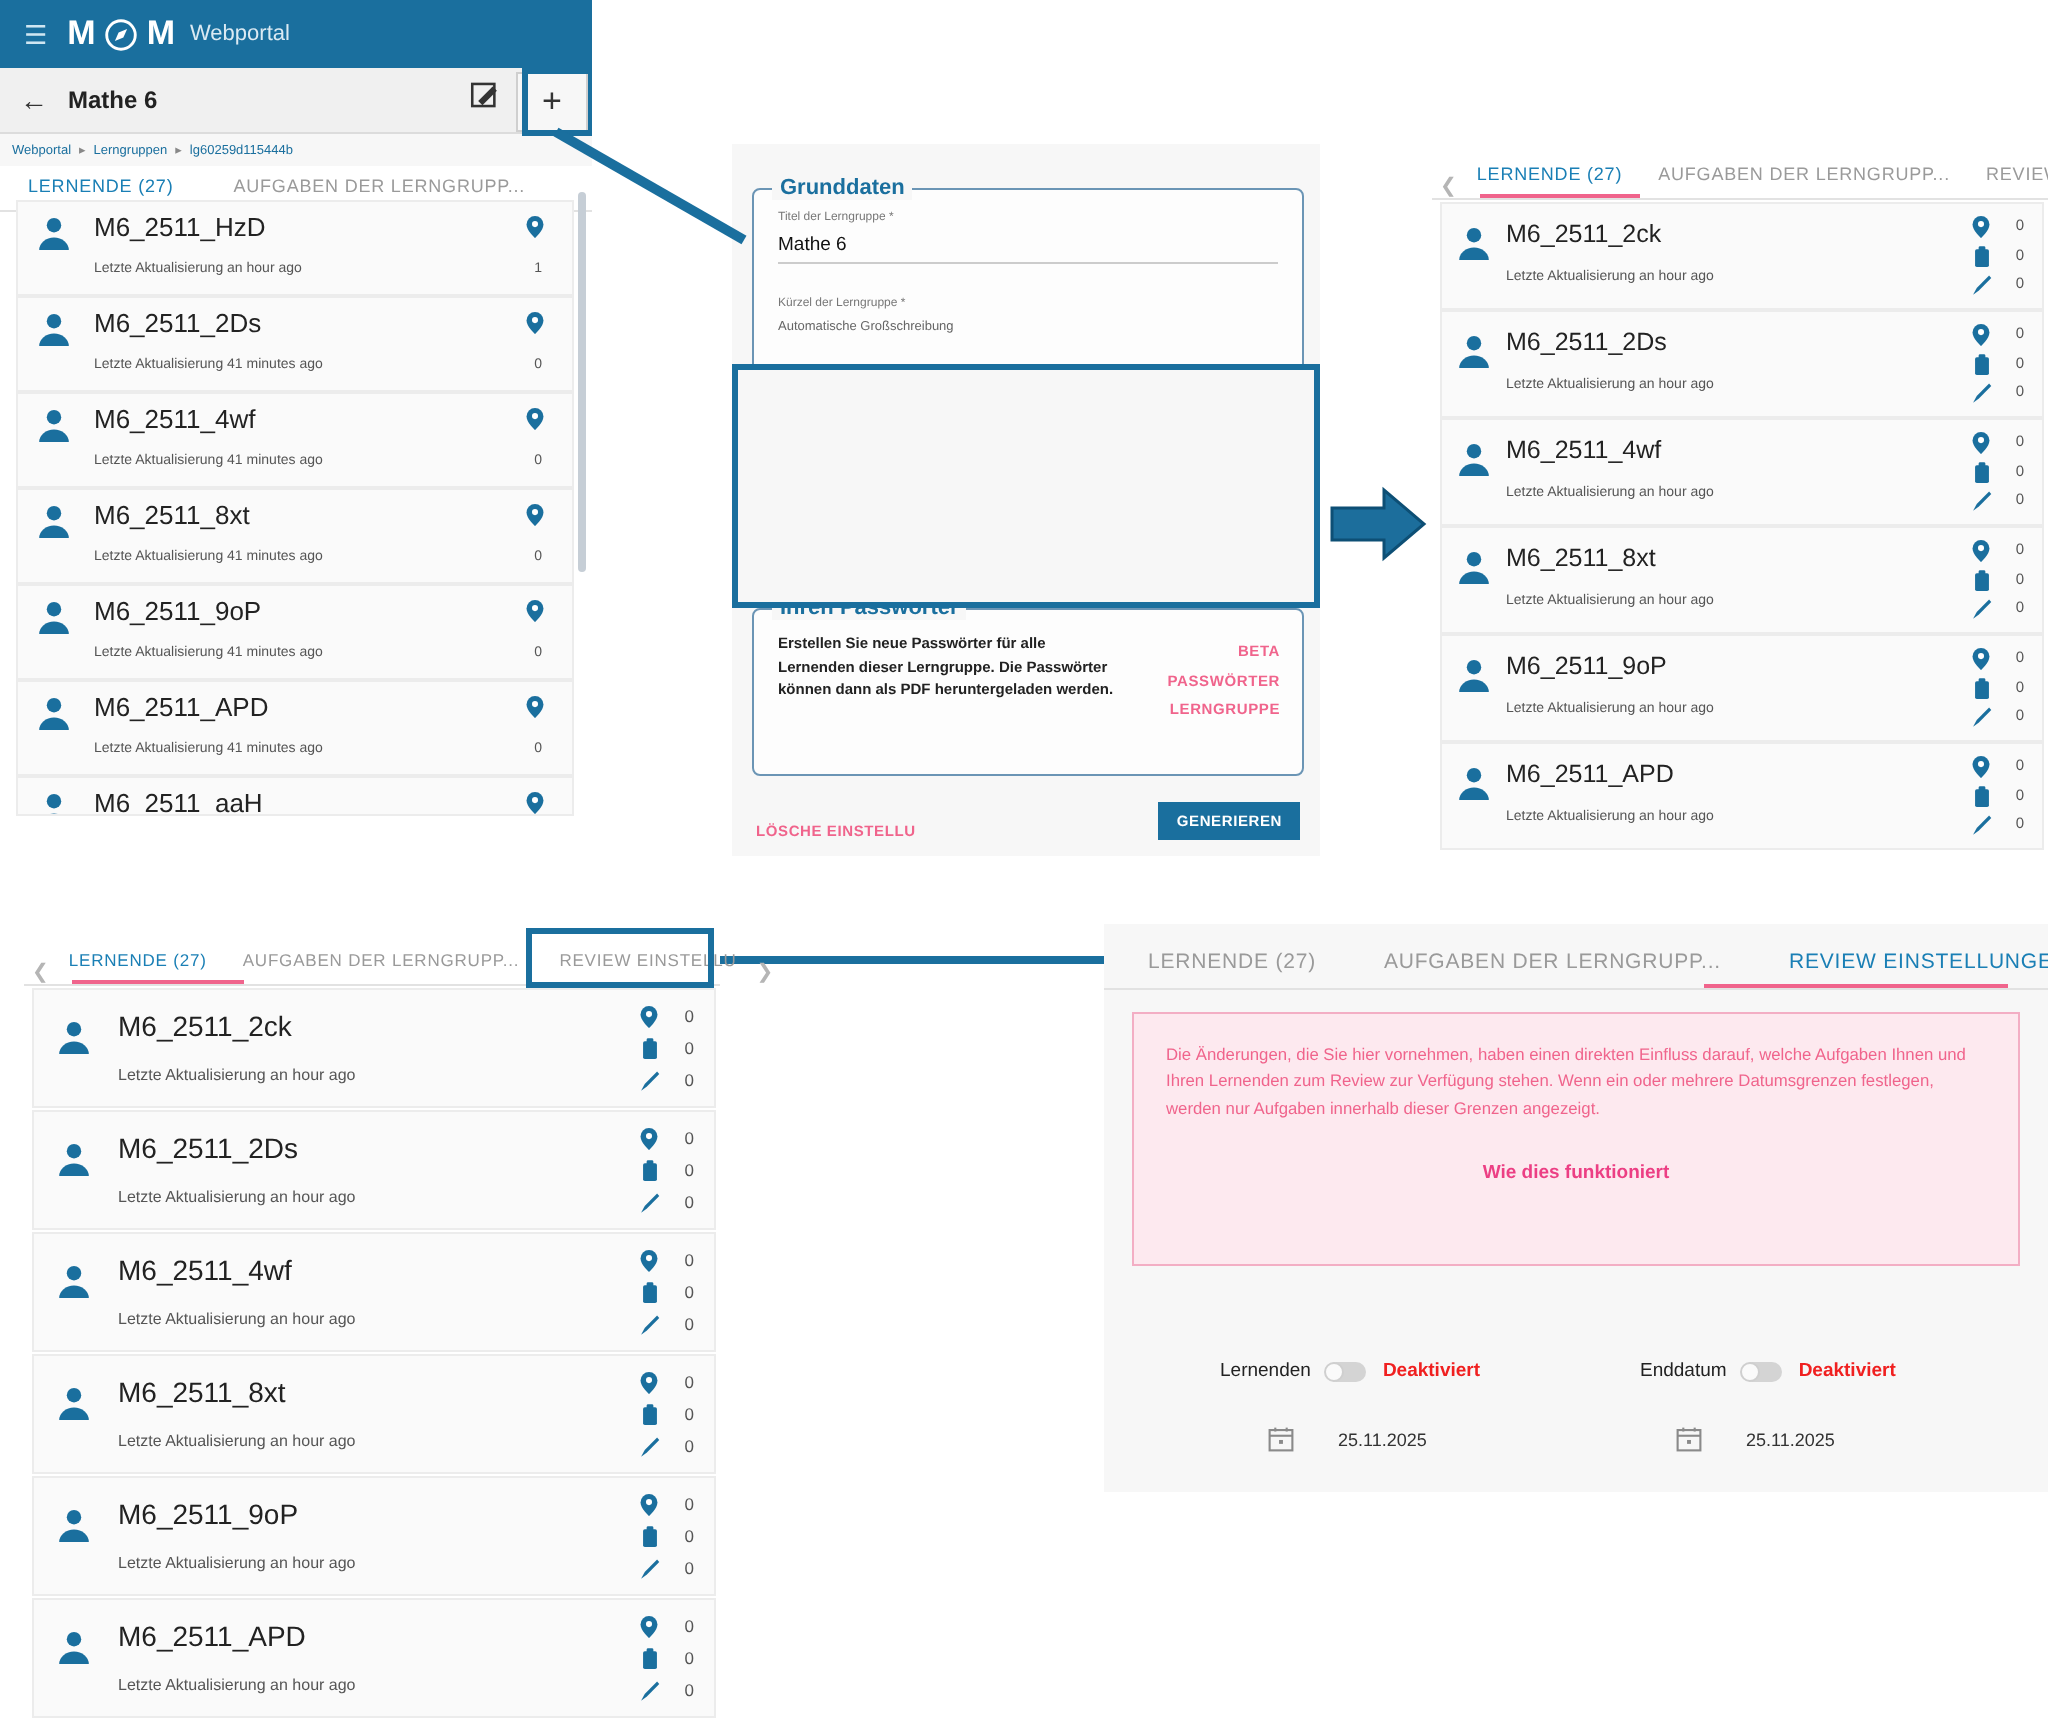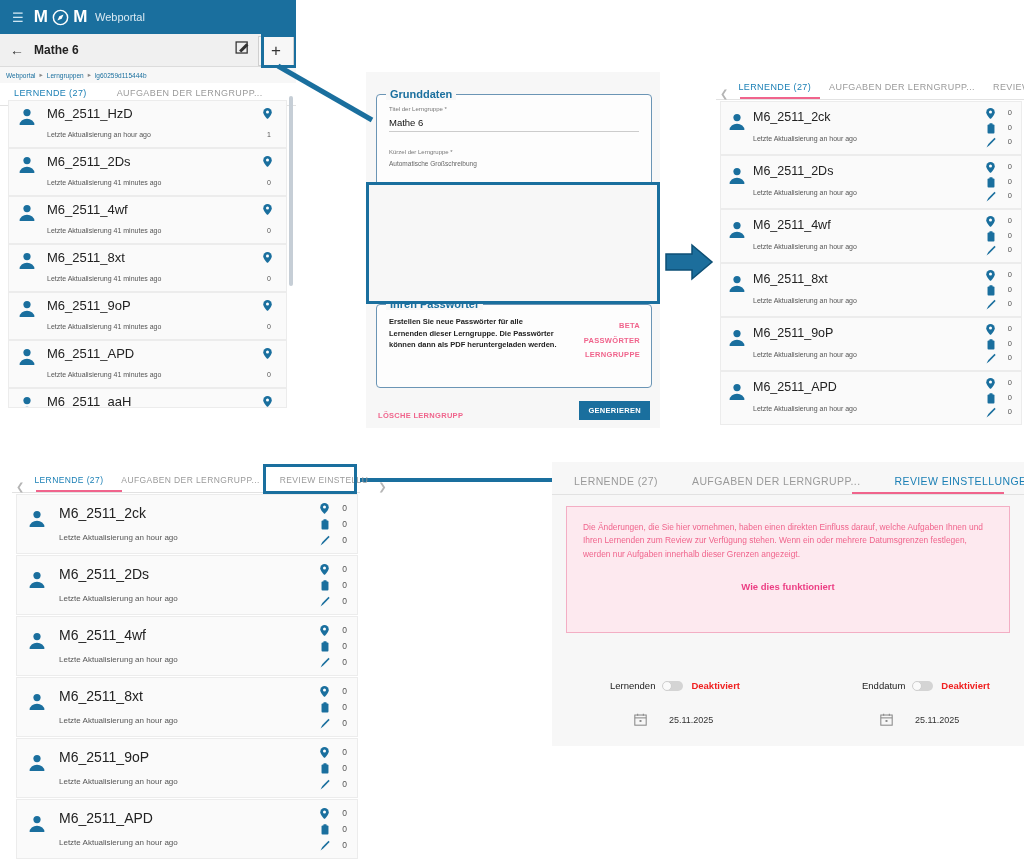--- a/index.html
+++ b/index.html
@@ -286,21 +286,21 @@
     <div style="position:absolute;left:12px;top:11px;width:168px;font-weight:bold;">
       <div class="body-txt">Erstellen Sie neue Passwörter für alle Lernenden dieser Lerngruppe. Die Passwörter können dann als PDF heruntergeladen werden.</div>
     </div>
     <div style="position:absolute;right:11px;top:14px;text-align:right;line-height:1.95;">
       <div class="pink-link">BETA</div>
       <div class="pink-link">PASSWÖRTER</div>
       <div class="pink-link">LERNGRUPPE</div>
     </div>
   </div>
 
-  <div style="position:absolute;left:12px;bottom:8px;" class="pink-link">LÖSCHE LERNGRUPP</div>
+  <div style="position:absolute;left:12px;bottom:8px;" class="pink-link">LÖSCHE EINSTELLU</div>
   <div id="savebtn" style="right:10px;bottom:8px;">GENERIEREN</div>
 </div>
 <div id="pr-hl"></div>
 
 <svg style="position:absolute;left:0;top:0;width:1024px;height:866px;pointer-events:none;">
   <line x1="278" y1="66" x2="372" y2="120" stroke="#1a6f9e" stroke-width="5"></line>
   <g>
     <polygon points="666,254 692,254 692,245 712,262 692,279 692,270 666,270" fill="#1c6e9c" stroke="#0d4f75" stroke-width="1.5"></polygon>
   </g>
   <line x1="305" y1="480" x2="556" y2="480" stroke="#1a6f9e" stroke-width="4"></line>
@@ -721,21 +721,21 @@
           <line x1="1" y1="6" x2="15" y2="6" stroke="#8a8a8a" stroke-width="1.3"></line>
           <rect x="6.8" y="8.6" width="2.4" height="2.4" fill="#8a8a8a"></rect>
           <line x1="4.5" y1="1" x2="4.5" y2="3.4" stroke="#8a8a8a" stroke-width="1.3"></line>
           <line x1="11.5" y1="1" x2="11.5" y2="3.4" stroke="#8a8a8a" stroke-width="1.3"></line>
         </svg>
       </span>
       <span class="dateval">25.11.2025</span>
     </div>
   </div>
 
-  <div class="dategrp" style="left:268px;top:218px;margin-left:42px;">
+  <div class="dategrp" style="left:268px;top:218px;">
     <div style="display:flex;align-items:center;gap:8px;">
       <span class="datelbl">Enddatum</span>
       <span class="toggle off">
           <span class="knob"></span>
         </span>
       <span class="deact">Deaktiviert</span>
     </div>
     <div style="display:flex;align-items:center;gap:22px;margin-top:22px;margin-left:18px;">
       <span>
         <svg width="13" height="13" viewBox="0 0 16 16">

